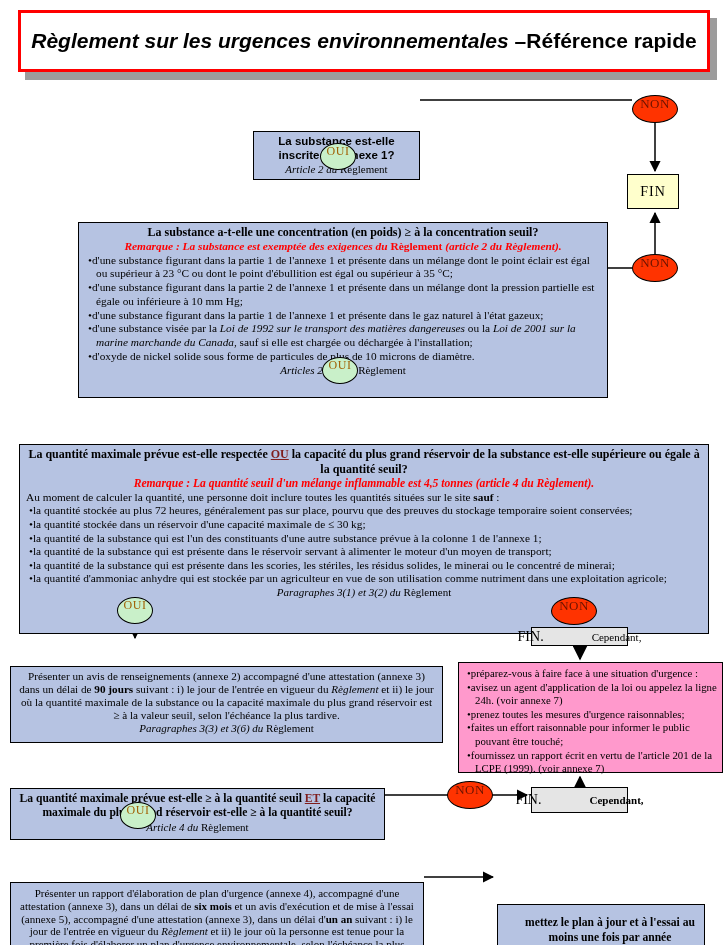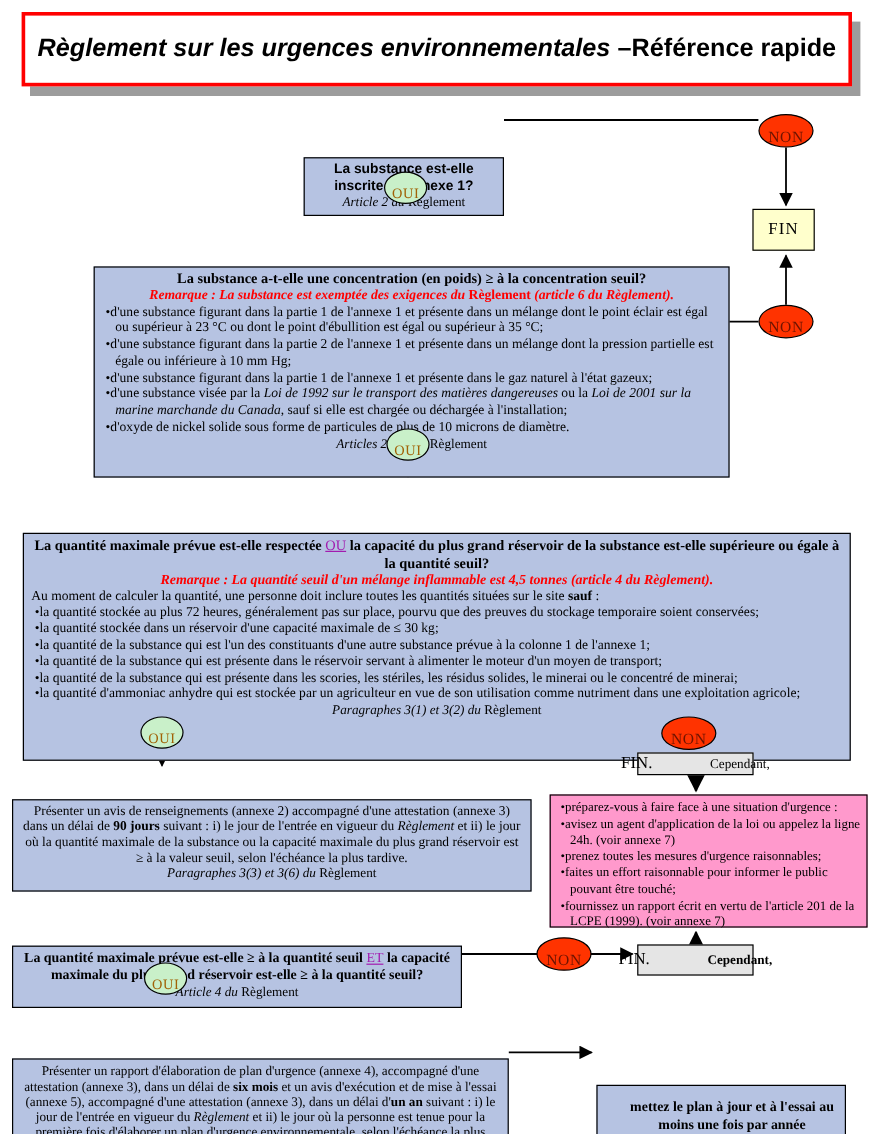--- a/index.html
+++ b/index.html
@@ -23,21 +23,21 @@
   .title-box .ital { font-style:italic; margin-right:6px; }
 
   
   .node {
     position:absolute; background:#b6c3e2; border:1.6px solid #000;
     font-size:11.2px; line-height:1.25; padding:2px 6px; z-index:2;margin-top:44px;
   }
   .bold { font-weight:bold; }
   .it { font-style:italic; }
   .red { color:#ff0000; }
-  .conj { color:#a21caf; font-weight:normal; text-decoration:underline; }
+  .conj { color:#7f1d1d; font-weight:bold; text-decoration:underline; }
   .ref { text-align:center; font-size:11px; font-weight:normal; font-family:"Liberation Serif", serif; }
 
   .bullets { list-style:none; }
   .bullets li { padding-left:11px; text-indent:-8px; }
   .bullets li::before { content:"\2022 "; }
 
   
   .q1 { left:253px; top:87px; width:167px; height:49px;
         font-family:"Liberation Sans", sans-serif; font-weight:bold; font-size:11.5px;
         text-align:center; line-height:1.2; padding-top:3px; }
@@ -49,21 +49,21 @@
   .q3 .remark { text-align:center; font-size:11.6px; font-weight:bold; }
   .notice { left:10px; top:622px; width:433px; height:77px; text-align:center; font-size:11.2px; line-height:1.16; padding-top:3px; }
   .q4 { left:10px; top:744px; width:375px; height:52px; text-align:center; font-weight:bold; font-size:11.6px; line-height:1.25; padding-top:3px; }
   .report { left:10px; top:838px; width:414px; height:99px; text-align:center; font-size:11px; line-height:1.16; padding-top:4px; }
   .update { left:497px; top:860px; width:208px; height:67px; text-align:center;
             display:flex; flex-direction:column; justify-content:center; font-size:11.6px; line-height:1.25;padding-left:24px; }
 
   
   .oval {
     position:absolute; border:1.6px solid #000; border-radius:50%;
-    display:flex; align-items:flex-end; justify-content:center; z-index:3;
+    display:flex; align-items:flex-start; justify-content:center; z-index:3;
     font-size:12px; letter-spacing:0.5px;
   }
   .oval.oui { width:36px; height:27px; background:#c9f0c9; color:#a16207; }
   .oval.non { width:46px; height:28px; background:#ff3300; color:#6e1400; font-size:13px; }
   .oui1 { left:320px; top:143px; }
   .non1 { left:632px; top:95px; }
   .non2 { left:632px; top:254px; }
   .oui2 { left:322px; top:357px; }
   .oui3 { left:117px; top:597px; }
   .non3 { left:551px; top:597px; }
@@ -140,21 +140,21 @@
     </div>
   <div class="fin-box">
       <span>FIN</span>
     </div>
   <div class="oval non non2">
       <span>NON</span>
     </div>
 
   <div class="node q2">
     <div class="node-title">La substance a-t-elle une concentration (en poids) ≥ à la concentration seuil?</div>
-    <div class="remark red it"><span>Remarque : La substance est exemptée des exigences du </span><span style="font-style:normal">Règlement</span><span> (article 6 du Règlement).</span></div>
+    <div class="remark red it"><span>Remarque : La substance est exemptée des exigences du </span><span style="font-style:normal">Règlement</span><span> (article 2 du Règlement).</span></div>
     <ul class="bullets">
       <li>d'une substance figurant dans la partie 1 de l'annexe 1 et présente dans un mélange dont le point éclair est égal ou supérieur à 23 °C ou dont le point d'ébullition est égal ou supérieur à 35 °C;</li>
       <li>d'une substance figurant dans la partie 2 de l'annexe 1 et présente dans un mélange dont la pression partielle est égale ou inférieure à 10 mm Hg;</li>
       <li>d'une substance figurant dans la partie 1 de l'annexe 1 et présente dans le gaz naturel à l'état gazeux;</li>
       <li><span>d'une substance visée par la </span><span class="it">Loi de 1992 sur le transport des matières dangereuses</span><span> ou la </span><span class="it">Loi de 2001 sur la marine marchande du Canada</span><span>, sauf si elle est chargée ou déchargée à l'installation;</span></li>
       <li>d'oxyde de nickel solide sous forme de particules de plus de 10 microns de diamètre.</li>
     </ul>
     <div class="ref"><span class="it">Articles 2 et 4 du </span><span>Règlement</span></div>
   </div>
 

